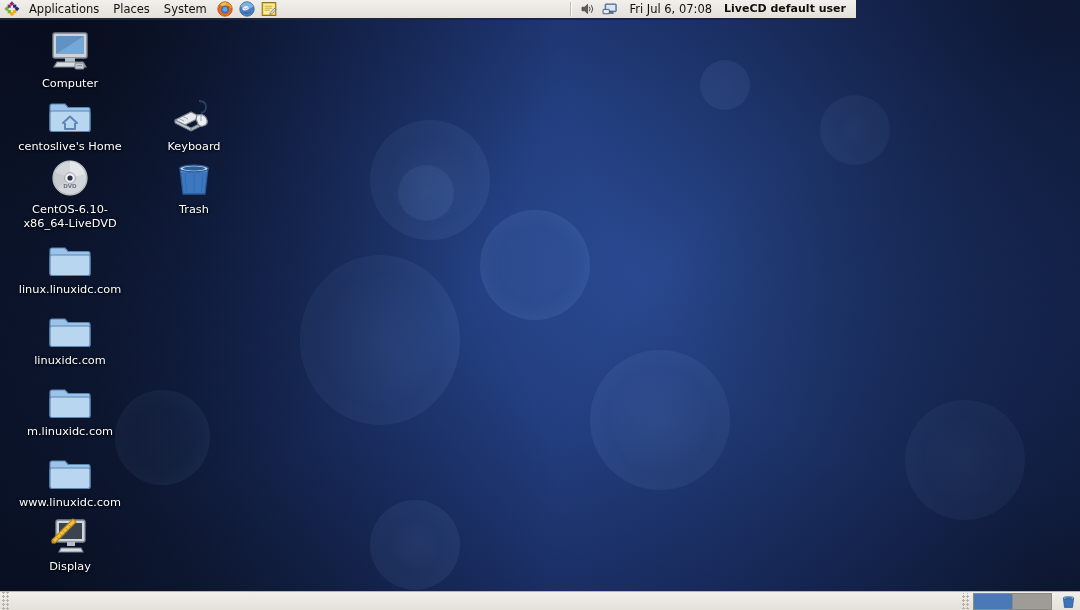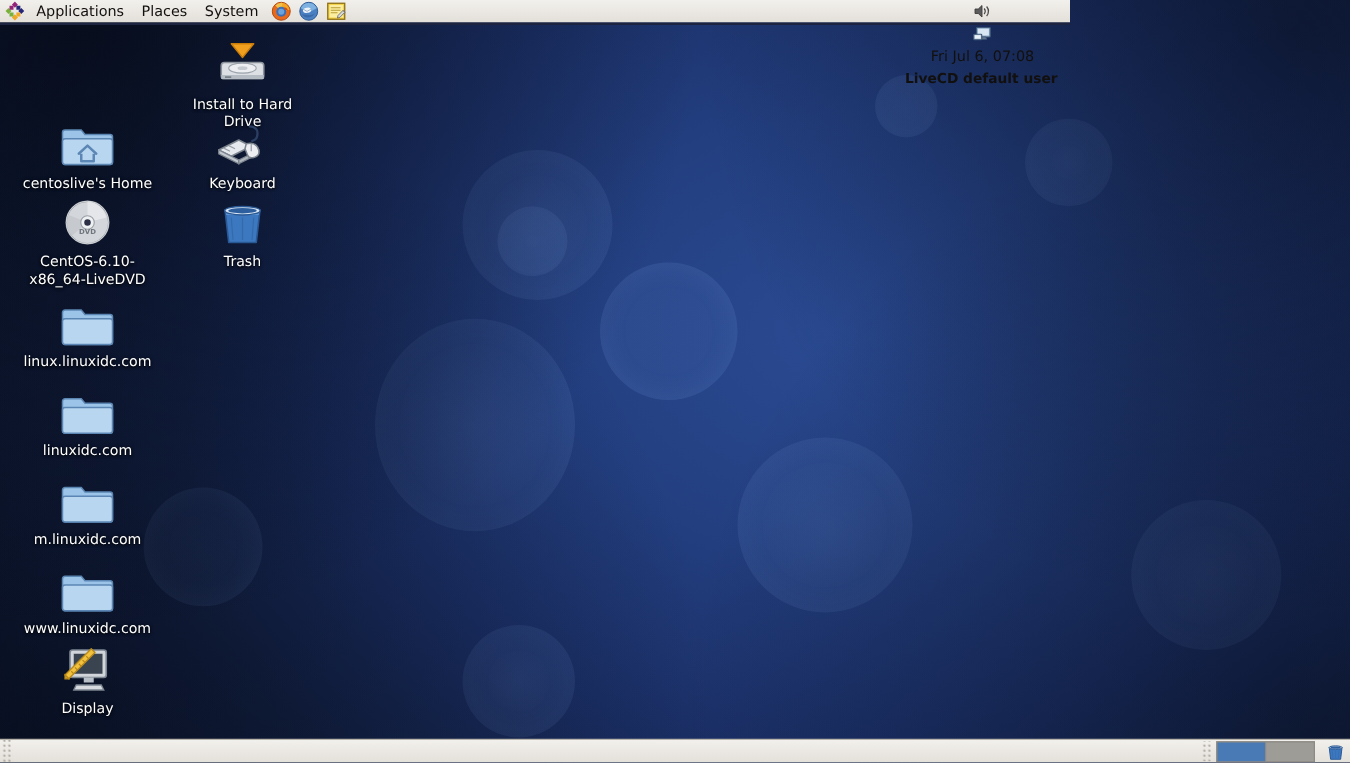--- a/index.html
+++ b/index.html
@@ -53,21 +53,21 @@
     left: 0; top: 0;
     width: 856px; height: 20px;
     background: linear-gradient(to bottom, #f2f0ec 0%, #eae7e2 55%, #e3e0da 100%);
     border-bottom: 2px solid #1d2440;
     display: flex;
     align-items: center;
     box-sizing: border-box;
     z-index: 40;
   }
   .panel-left { display: flex; align-items: center; height: 100%; }
-  .panel-right { display: flex; align-items: center; height: 100%; margin-left: auto; padding-right: 4px; flex-direction: column; }
+  .panel-right { display: flex; align-items: center; height: 100%; margin-left: auto; padding-right: 4px; }
 
   .menu-item {
     font-size: 11.5px;
     color: #12100e;
     padding: 0 7px;
     height: 18px;
     line-height: 18px;
     cursor: default;
     white-space: nowrap;
   }
@@ -292,34 +292,35 @@
         </svg>
       </div>
 
       <div class="clock">Fri Jul  6, 07:08</div>
       <div class="user-label">LiveCD default user</div>
     </div>
   </div>
 
   <div class="desktop">
 
-
-    <div class="dicon" style="left:142px; top:8px;">
+    <div class="dicon" style="left:18px; top:8px;">
       <div class="glyph">
         <svg width="46" height="44" viewBox="0 0 46 44">
-          <rect x="6" y="20" width="34" height="13" rx="2.5" fill="#dcdfe3" stroke="#8b939c" stroke-width="1.3"></rect>
-          <ellipse cx="23" cy="24.5" rx="11" ry="4" fill="#eceef1" stroke="#9aa2ab" stroke-width="0.9"></ellipse>
-          <ellipse cx="23" cy="24.5" rx="4" ry="1.5" fill="#c6cbd1"></ellipse>
-          <rect x="6" y="30" width="34" height="3.2" fill="#b6bcc3"></rect>
-          <rect x="9" y="31" width="5" height="1.4" fill="#788089"></rect>
-          <path d="M14 5 h18 l-9 11 Z" fill="#f0a01e" stroke="#c97c08" stroke-width="1.1" stroke-linejoin="round"></path>
-        </svg>
-      </div>
-      <div class="dlabel">Install to Hard Drive</div>
-    </div>
+          <rect x="6" y="3" width="34" height="25" rx="2" fill="#cfd3d8" stroke="#7b8590" stroke-width="1.4"></rect>
+          <rect x="9" y="6" width="28" height="18" rx="1" fill="#5f93c4"></rect>
+          <path d="M9 24 L37 6 L37 24 Z" fill="#7fb0db" opacity="0.7"></path>
+          <rect x="18" y="28" width="10" height="4" fill="#b9bfc6"></rect>
+          <path d="M10 32 h26 l3 5 h-32 Z" fill="#d7dbe0" stroke="#7b8590" stroke-width="1.2"></path>
+          <rect x="28" y="33" width="9" height="6" rx="1" fill="#c5cad0" stroke="#7b8590" stroke-width="1"></rect>
+          <rect x="30" y="35" width="5" height="1.2" fill="#8d959e"></rect>
+        </svg>
+      </div>
+      <div class="dlabel">Computer</div>
+    </div>
+
 
     <div class="dicon" style="left:18px; top:71px;">
       <div class="glyph">
         <svg width="46" height="42" viewBox="0 0 46 42">
           <path d="M5 9 h13 l3 3.5 h20 a2 2 0 0 1 2 2 v20 a2 2 0 0 1 -2 2 h-36 a2 2 0 0 1 -2 -2 v-23.5 a2 2 0 0 1 2 -2 z" fill="#9cc4e8" stroke="#5b86b3" stroke-width="1.2"></path>
           <path d="M5 16 h36 a2 2 0 0 1 2 2 v16.5 a2 2 0 0 1 -2 2 h-36 a2 2 0 0 1 -2 -2 v-16.5 a2 2 0 0 1 2 -2 z" fill="#b9d6f0" stroke="#5b86b3" stroke-width="1.2"></path>
           <path d="M16 28 L23 21.5 L30 28" fill="none" stroke="#5c87b5" stroke-width="2" stroke-linejoin="round" stroke-linecap="round"></path>
           <path d="M18 28 v6 h10 v-6" fill="none" stroke="#5c87b5" stroke-width="2" stroke-linejoin="round"></path>
         </svg>
       </div>

